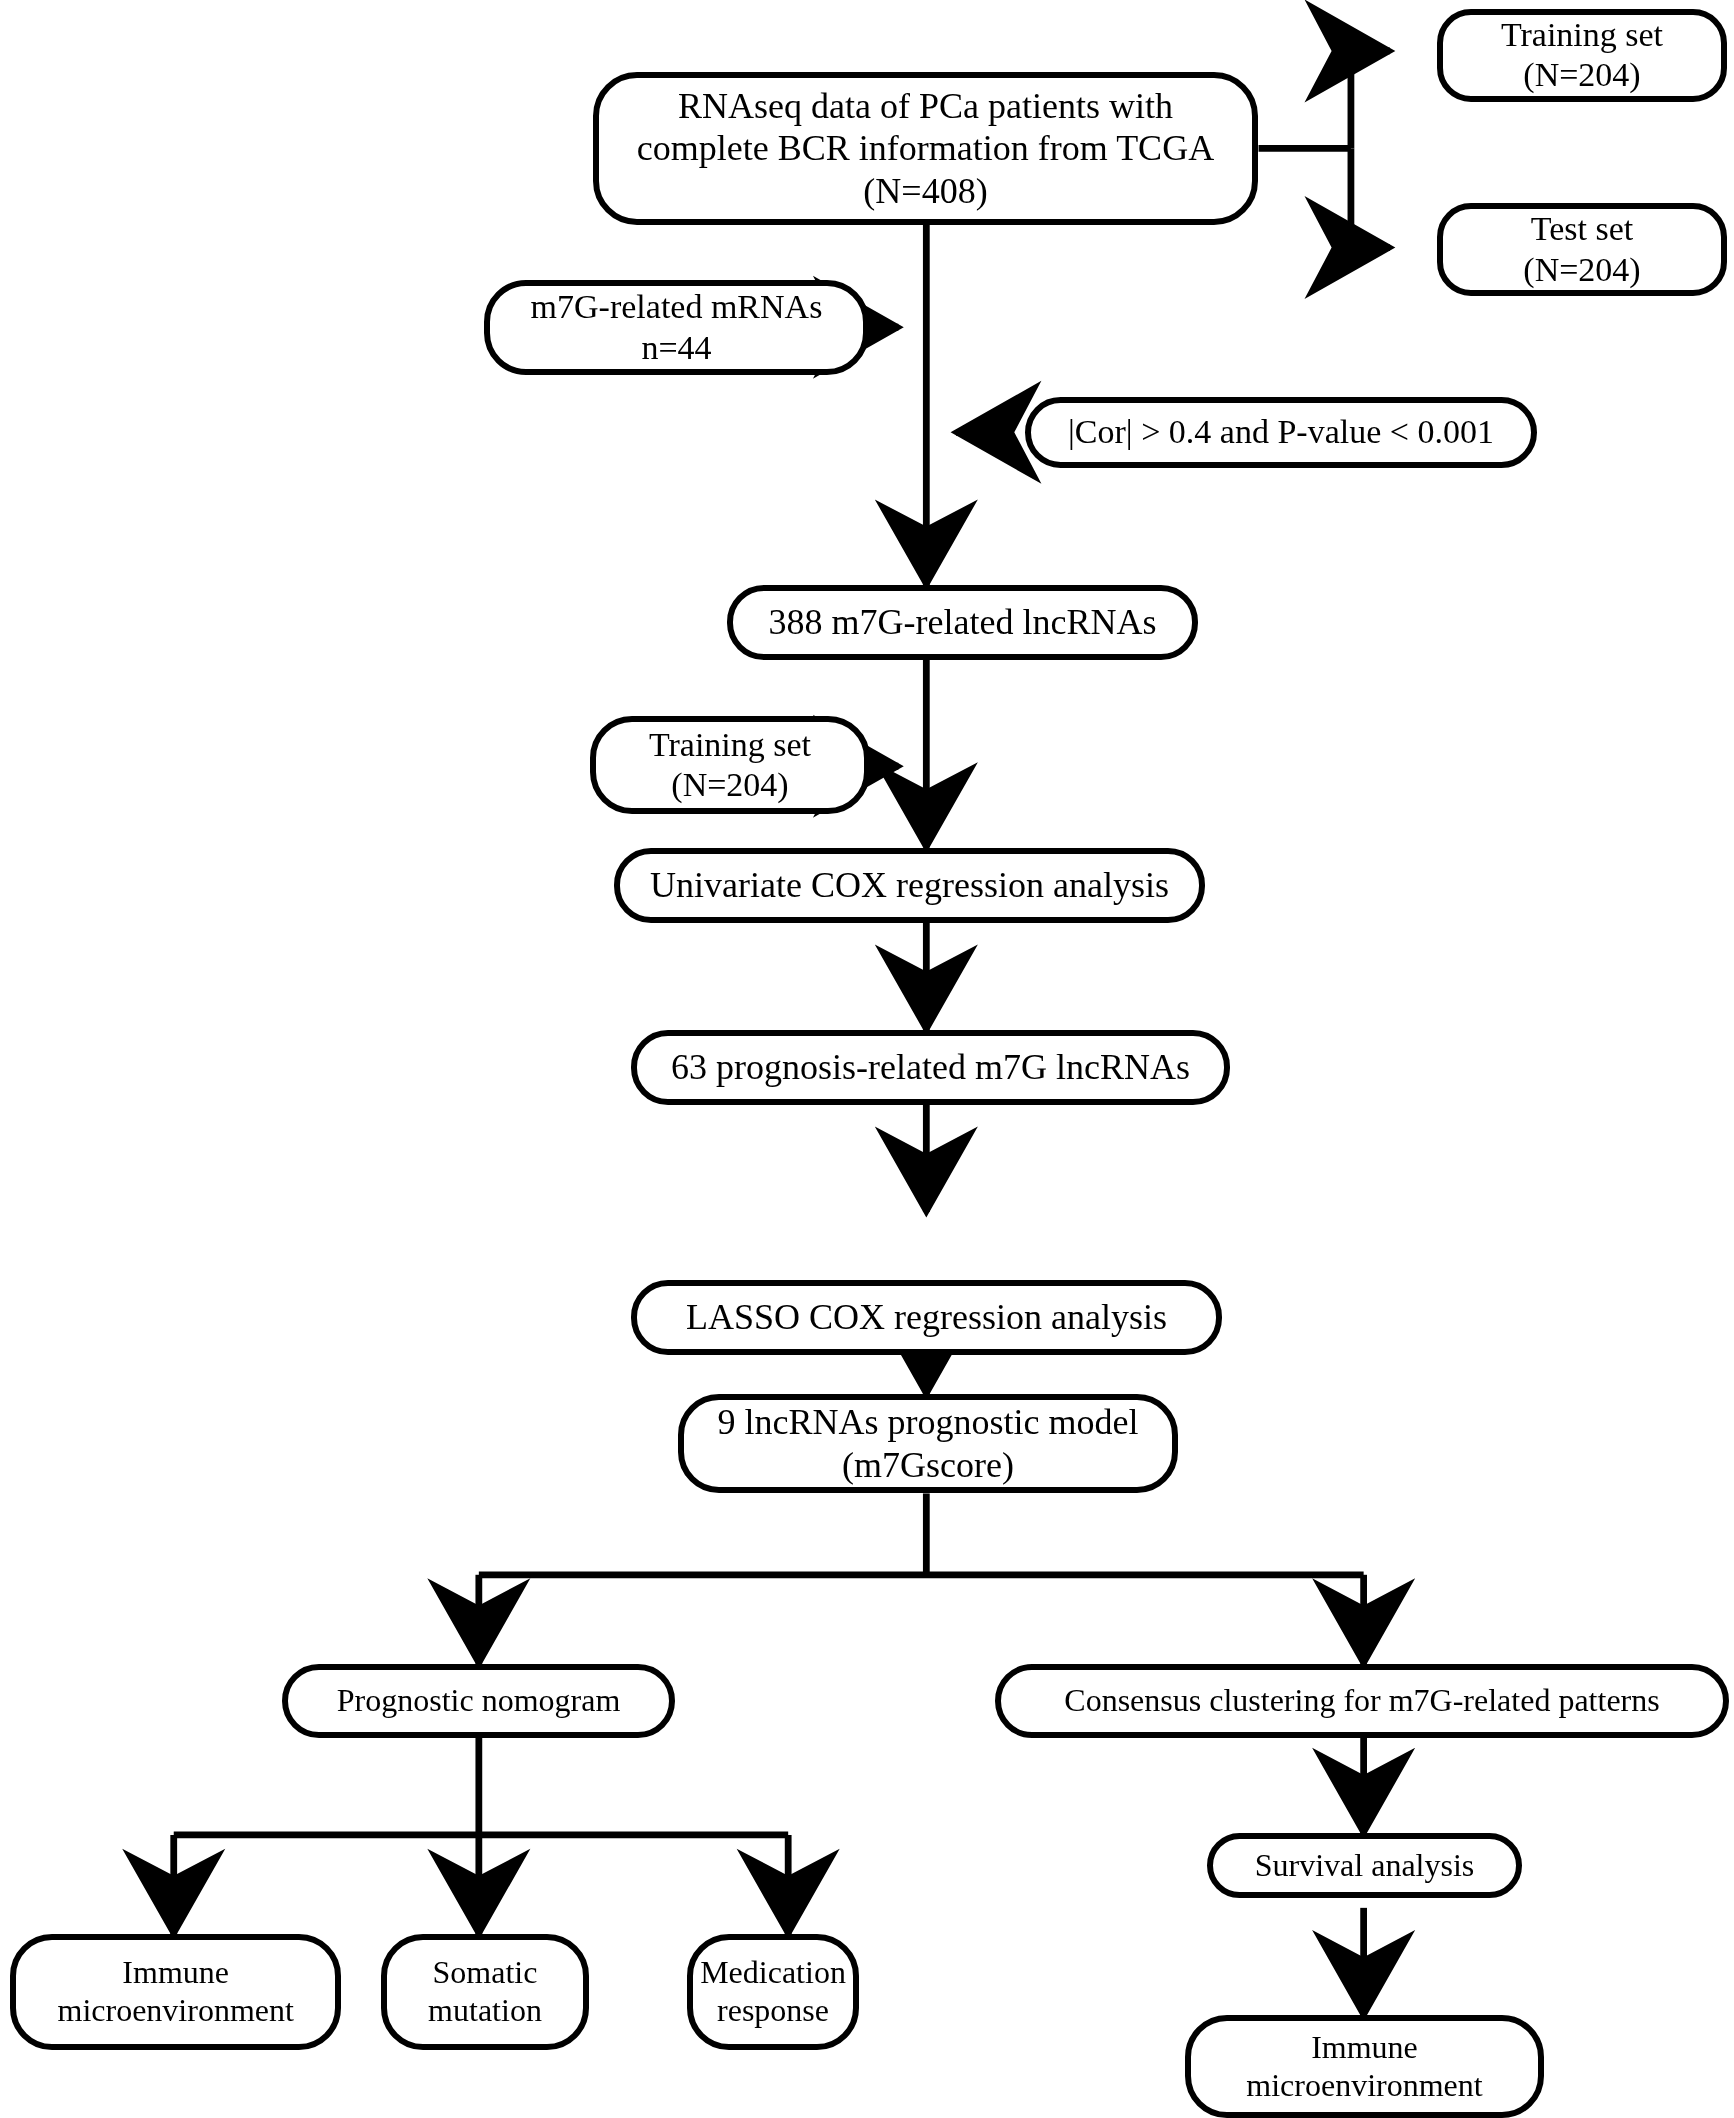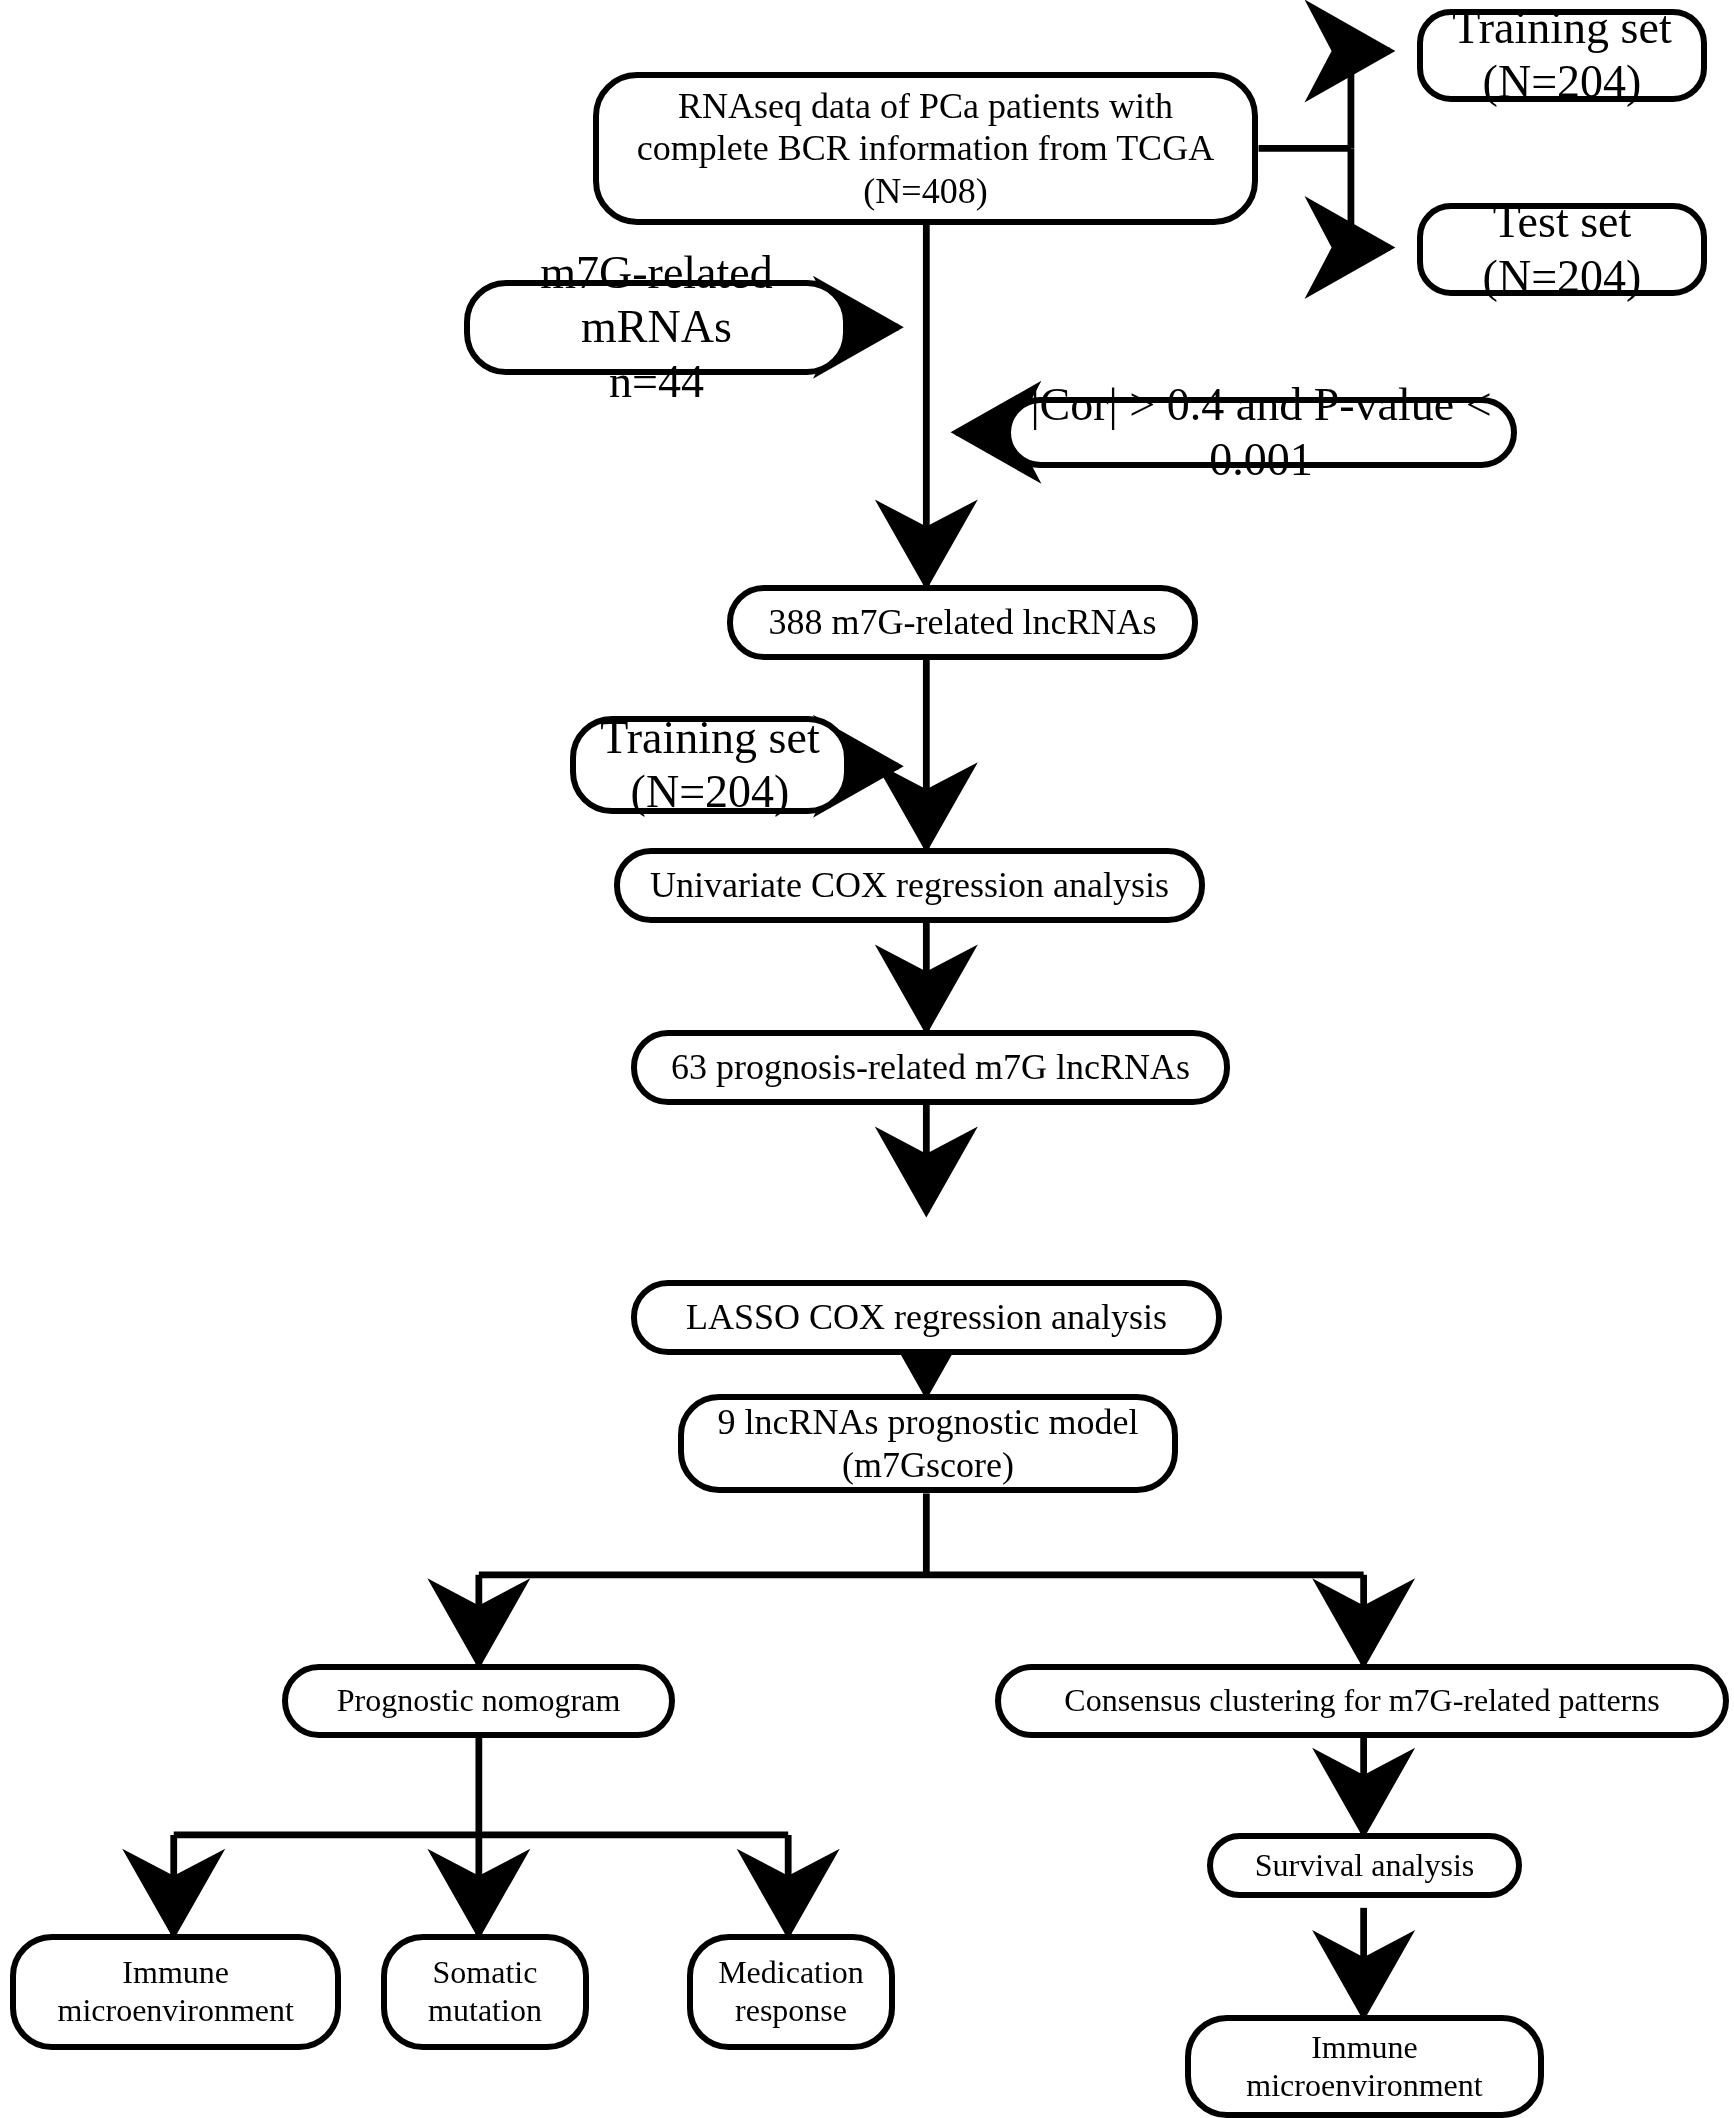--- a/index.html
+++ b/index.html
@@ -14,21 +14,21 @@
     background:#ffffff;
     border:6px solid #000000;
     display:flex;align-items:center;justify-content:center;
     text-align:center;
     line-height:1.18;
     color:#000;
     z-index:3;
   }
   .node span{display:block;width:100%;padding:0 8.5px;white-space:pre-line;}
   .f38{font-size:32px;}
-  .f40{font-size:46px;}
+  .f40{font-size:34px;margin-left:20px;}
   .f42{font-size:36px;}
   svg.lines{position:absolute;left:0;top:0;width:1734px;height:2119px;z-index:1;}
 </style>
 </head>
 <body>
 
 <div id="flow">
 
   <svg class="lines" viewBox="0 0 2046 2500" xmlns="http://www.w3.org/2000/svg">
     <defs>
@@ -141,21 +141,21 @@
   <div class="node f38" style="left:10.2px;top:1934px;width:331px;height:116px;border-radius:42px;">
     <span>Immune
 microenvironment</span>
   </div>
 
   <div class="node f38" style="left:381px;top:1934px;width:208px;height:116px;border-radius:42px;">
     <span>Somatic
 mutation</span>
   </div>
 
-  <div class="node f38" style="left:687px;top:1934px;width:208px;height:116px;border-radius:42px;">
+  <div class="node f38" style="left:687px;top:1934px;width:172px;height:116px;border-radius:42px;">
     <span>Medication
 response</span>
   </div>
 
   <div class="node f38" style="left:1207px;top:1833px;width:315px;height:65px;border-radius:37px;">
     <span>Survival analysis</span>
   </div>
 
   <div class="node f38" style="left:1185px;top:2015px;width:359px;height:103px;border-radius:42px;">
     <span>Immune

